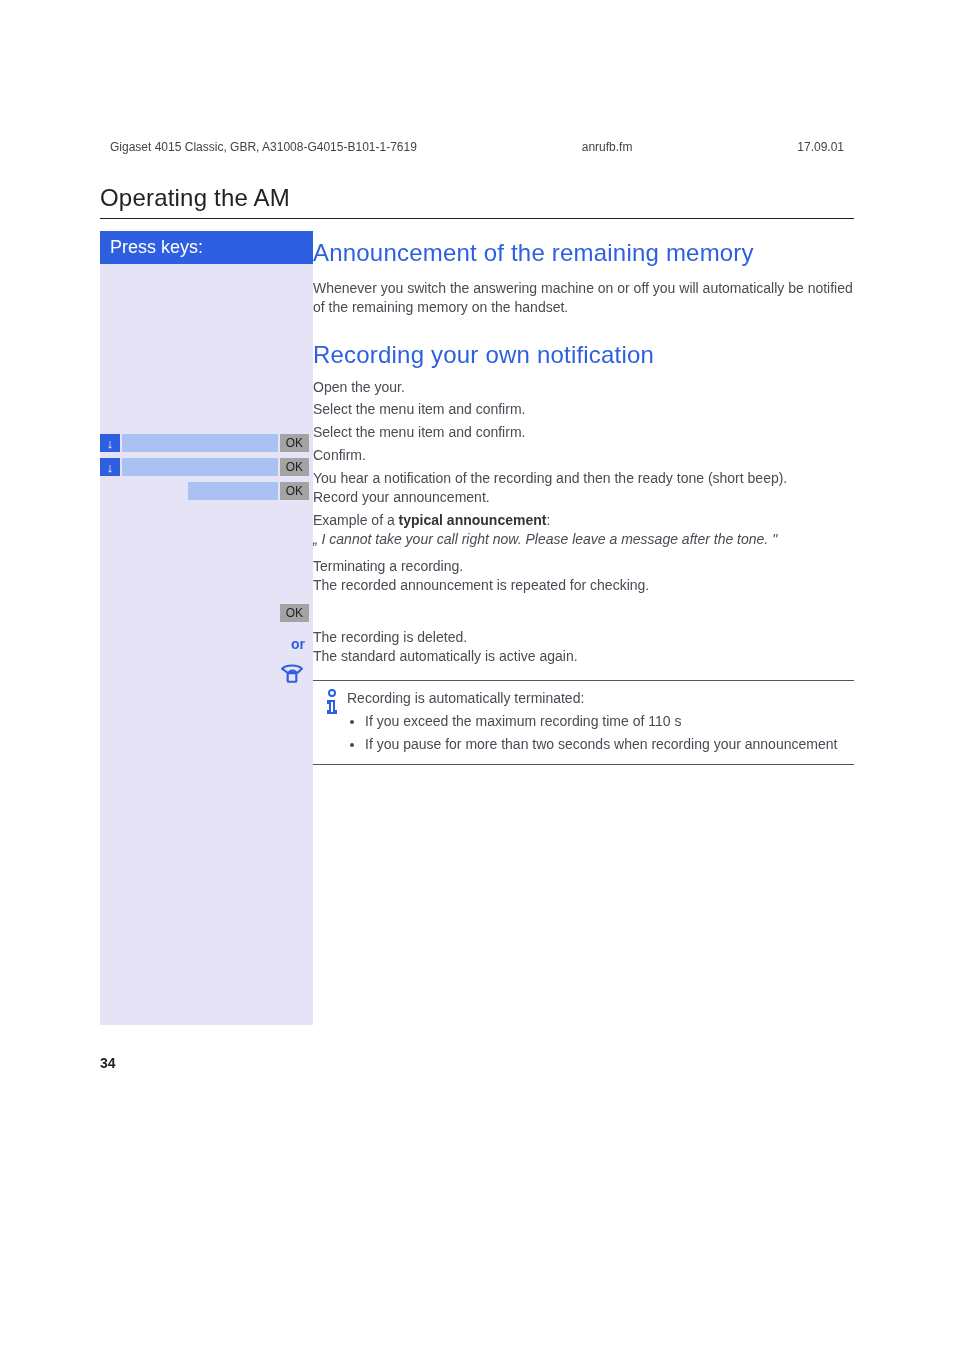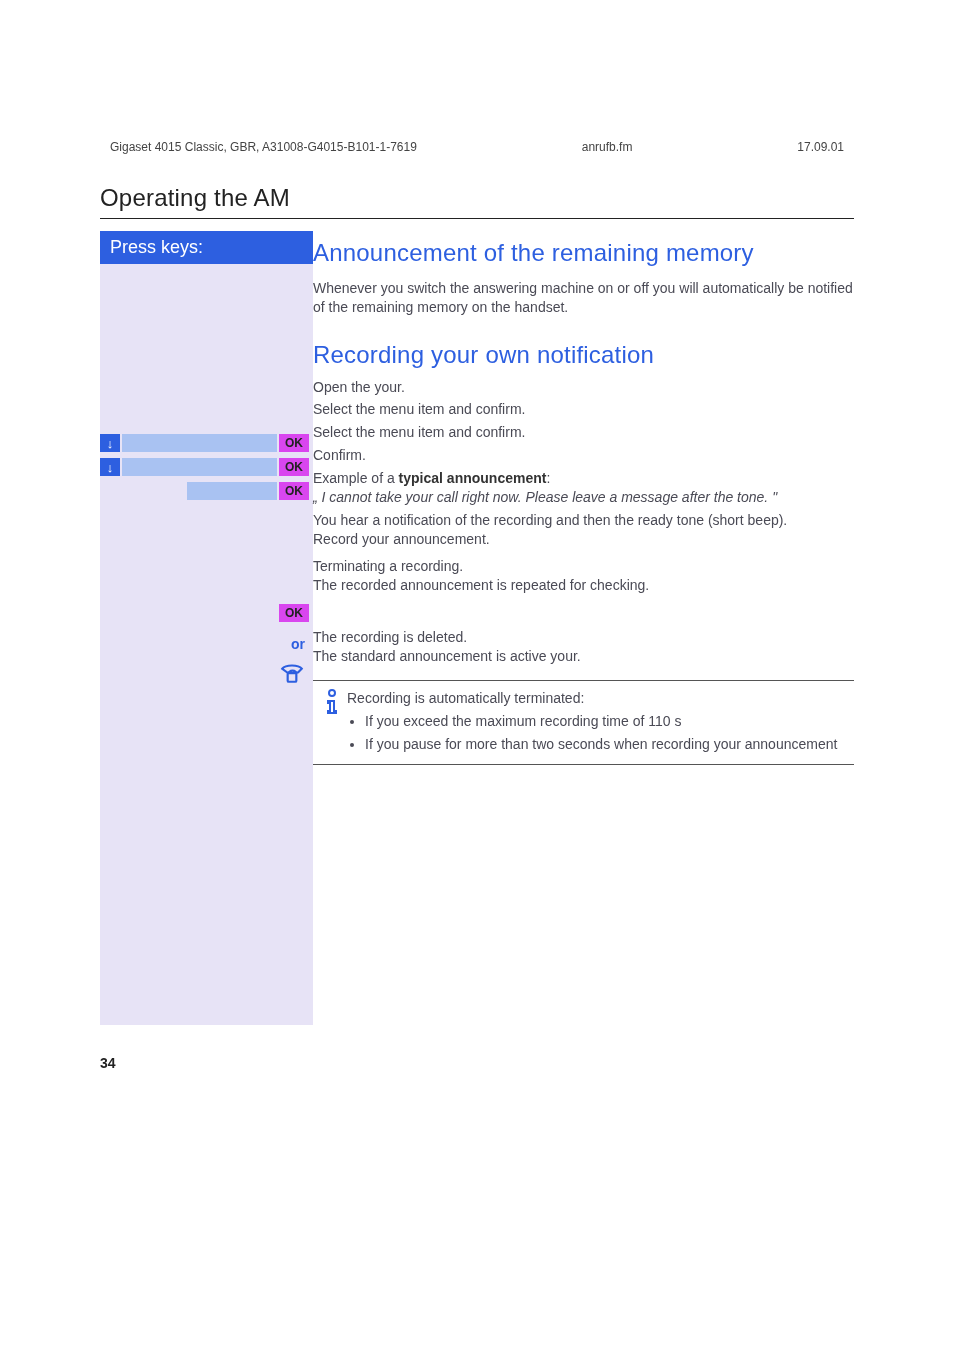--- a/index.html
+++ b/index.html
@@ -70,28 +70,27 @@
     margin-right: 2px;
   }
   .field-box {
     height: 18px;
     background: #a9c2f2;
     flex-grow: 1;
     margin-right: 2px;
   }
   .ok-box {
     height: 18px;
-    background: #d946ef;
+    background: #a3a3a3;
     color: #222;
     font-size: 12px;
     display: inline-flex;
     align-items: center;
     justify-content: center;
     padding: 0 6px;
-    font-weight: bold;
   }
   .or-label {
     text-align: right;
     color: #2d5fe0;
     font-weight: bold;
     font-size: 14px;
     padding-right: 8px;
     margin-top: 12px;
     margin-bottom: 6px;
   }
@@ -195,31 +194,31 @@
 
     <div class="content">
       <div class="h2">Announcement of the remaining memory</div>
       <div class="para">Whenever you switch the answering machine on or off you will automatically be notified of the remaining memory on the handset.</div>
 
       <div class="h2 second">Recording your own notification</div>
       <div class="step" style="margin-top:6px;">Open the your.</div>
       <div class="step">Select the menu item and confirm.</div>
       <div class="step">Select the menu item and confirm.</div>
       <div class="step">Confirm.</div>
+      <div class="step" style="white-space:pre-line;">You hear a notification of the recording and then the ready tone (short beep).
+Record your announcement.</div>
       <div class="step">
         <span>Example of a </span><span class="bold">typical announcement</span><span>:</span><br>
         <span class="italic">„ I cannot take your call right now. Please leave a message after the tone. "</span>
       </div>
-      <div class="step" style="white-space:pre-line;">You hear a notification of the recording and then the ready tone (short beep).
-Record your announcement.</div>
       <div class="step" style="white-space:pre-line; margin-top:8px;">Terminating a recording.
 The recorded announcement is repeated for checking.</div>
       <div class="spacer"></div>
       <div class="step" style="white-space:pre-line; margin-top:20px;">The recording is deleted.
-The standard announcement is active your.</div>
+The standard automatically is active again.</div>
 
       <div class="info-box">
         <div class="info-icon">
           <svg width="20" height="28" viewBox="0 0 20 28">
             <circle cx="10" cy="4" r="3" fill="none" stroke="#2d5fe0" stroke-width="2"></circle>
             <path d="M6 12h6v10h2v2H6v-2h2V14H6z" fill="none" stroke="#2d5fe0" stroke-width="2"></path>
           </svg>
         </div>
         <div class="info-body">
           <div>Recording is automatically terminated:</div>

